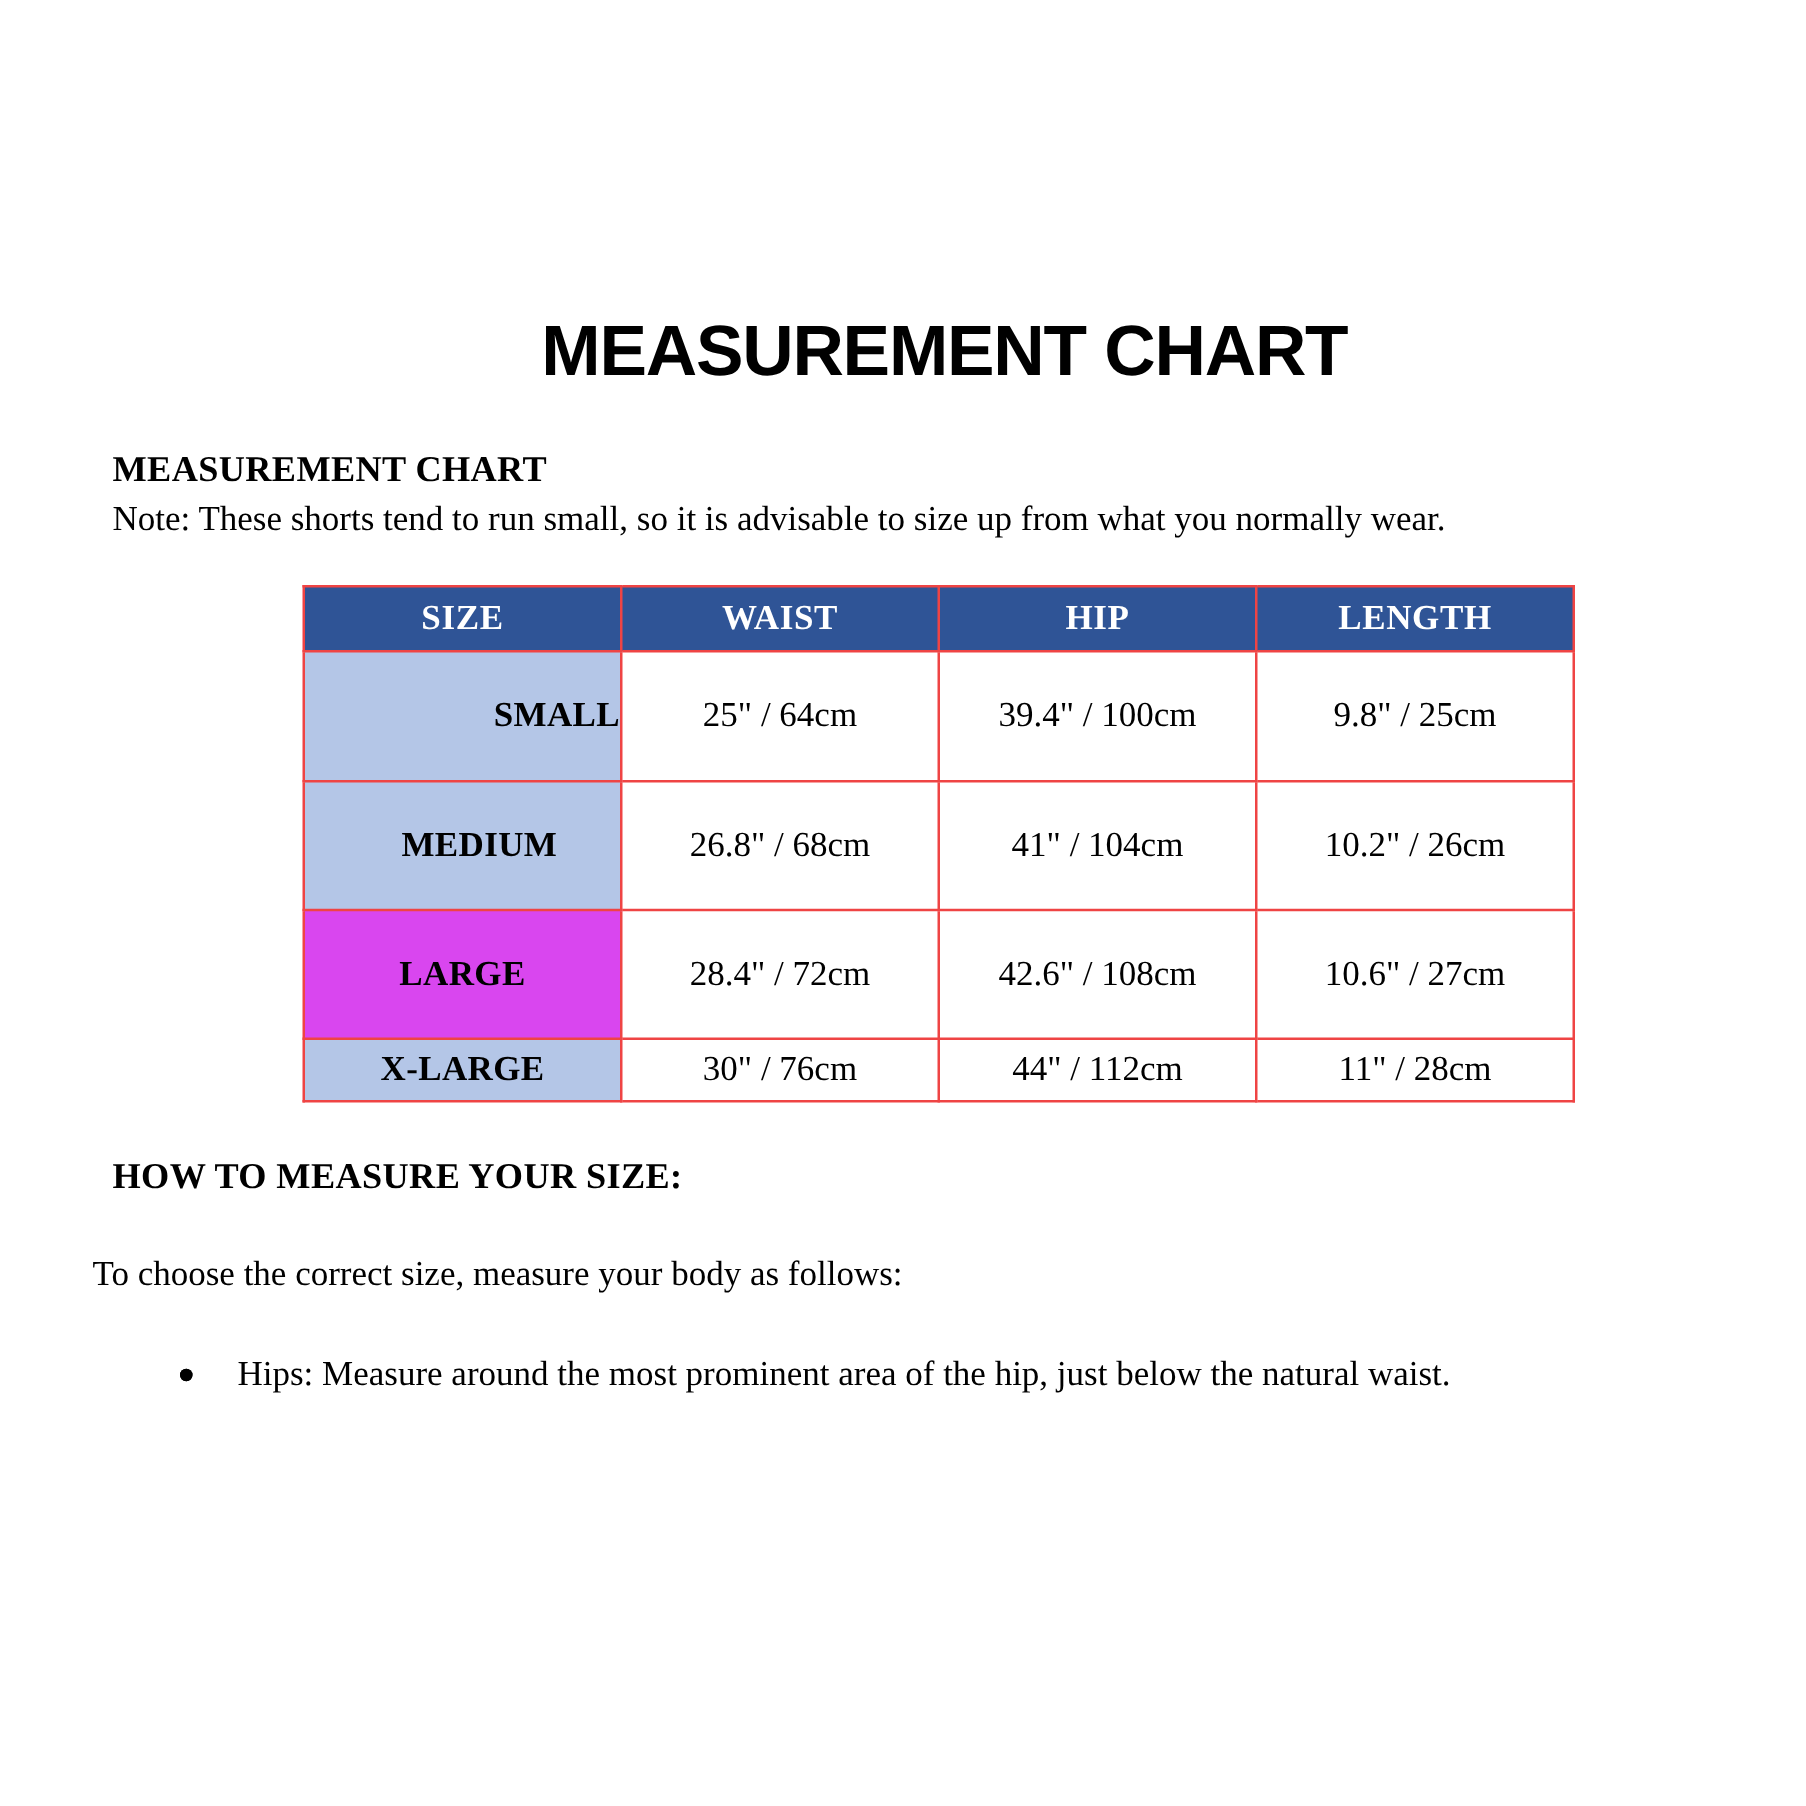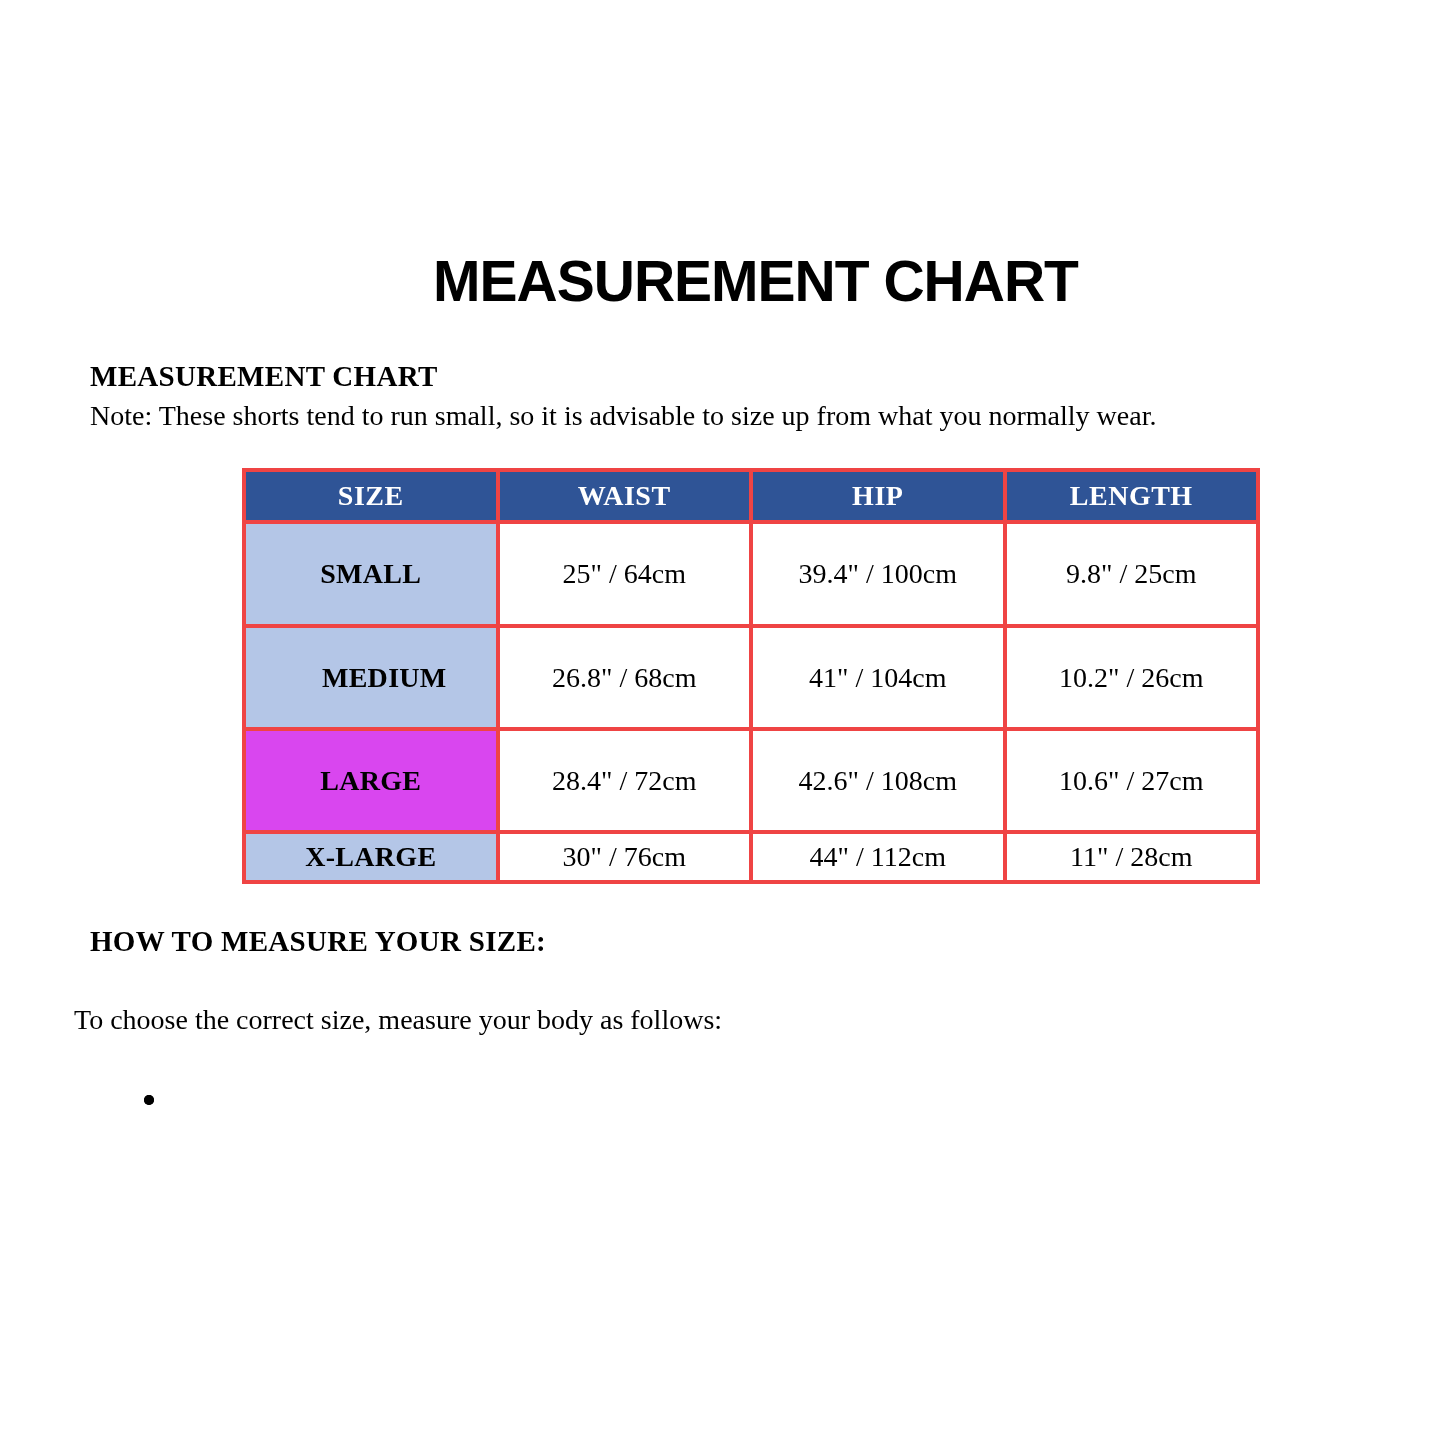--- a/index.html
+++ b/index.html
@@ -48,21 +48,21 @@
     top: 468px;
     left: 242px;
     width: 1018px;
     border-collapse: collapse;
     table-layout: fixed;
     border: 2px solid #000000;
     font-size: 28px;
   }
   table.size-table th,
   table.size-table td {
-    border: 4px solid #ef4444;
+    border: 2px solid #ef4444;
     text-align: center;
     vertical-align: middle;
     width: 25%;
     padding: 0;
   }
   table.size-table thead tr { height: 52px; }
   tr.row-tall-1 { height: 104px; }
   tr.row-tall-2 { height: 103px; }
   tr.row-short { height: 50px; }
   table.size-table th {
@@ -125,21 +125,21 @@
     <thead>
       <tr>
         <th style="background: rgb(47, 84, 150); color: rgb(255, 255, 255);">SIZE</th>
         <th style="background: rgb(47, 84, 150); color: rgb(255, 255, 255);">WAIST</th>
         <th style="background: rgb(47, 84, 150); color: rgb(255, 255, 255);">HIP</th>
         <th style="background: rgb(47, 84, 150); color: rgb(255, 255, 255);">LENGTH</th>
       </tr>
     </thead>
     <tbody>
       <tr class="row-tall-1">
-        <td class="size-cell" style="background: rgb(180, 198, 231);">SMALL</td>
+        <td class="size-cell" style="background: rgb(180, 198, 231); text-align: right;">SMALL</td>
         <td>25" / 64cm</td>
         <td>39.4" / 100cm</td>
         <td>9.8" / 25cm</td>
       </tr>
       <tr class="row-tall-2">
         <td class="size-cell" style="background: rgb(180, 198, 231); padding-left: 27px;">MEDIUM</td>
         <td>26.8" / 68cm</td>
         <td>41" / 104cm</td>
         <td>10.2" / 26cm</td>
       </tr>
@@ -161,16 +161,17 @@
   <div class="how-heading">HOW TO MEASURE YOUR SIZE:</div>
 
   <div class="intro-line">To choose the correct size, measure your body as follows:</div>
 
   <ul class="bullet-list">
     <li>
       <span class="dot"></span>
     </li>
     <li>
       <span class="dot"></span>
+      <span>Hips: Measure around the most prominent area of the hip, just below the natural waist.</span>
     </li>
   </ul>
 
 </div>
 
 </body></html>

